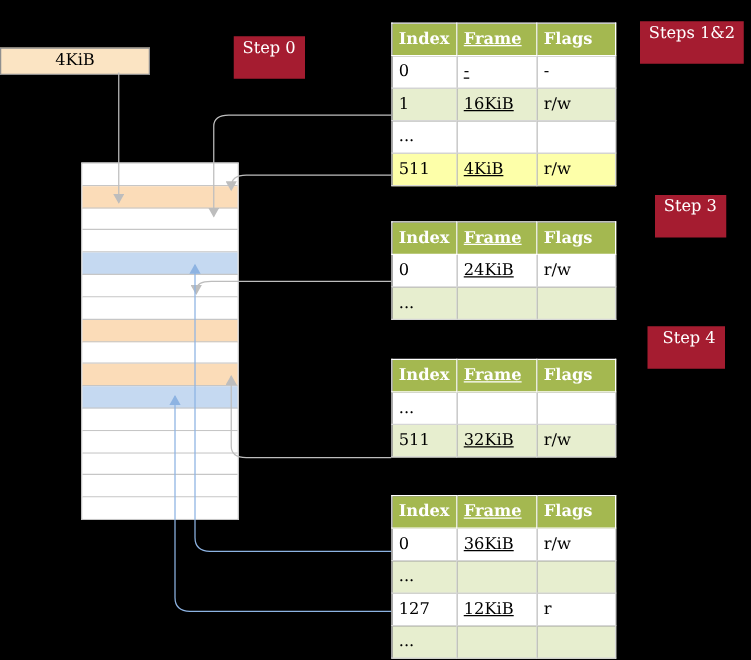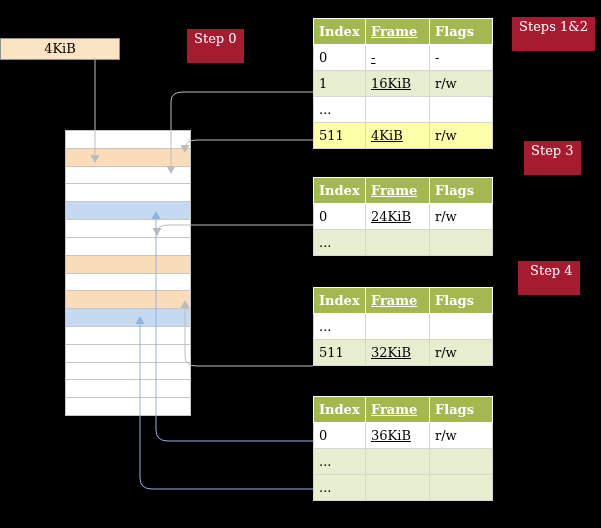--- a/index.html
+++ b/index.html
@@ -13,21 +13,21 @@
     background:#fbe4c3;border:1px solid #8f8f8f;
     font-size:13px;line-height:20px;text-align:center;
   }
   
   .badge{
     position:absolute;background:#a51c30;color:#fff;
     font-size:13px;line-height:20px;height:34px;padding:0 7px;white-space:nowrap;
   }
   .badge-step0{left:187px;top:29px;}
   .badge-steps12{left:512px;top:17px;}
-  .badge-step3{left:524px;top:141px;}
+  .badge-step3{left:524px;top:156px;}
   .badge-step4{left:518px;top:261px;padding-left:12px;}
   
   .stack{
     position:absolute;left:65px;top:130px;width:124px;height:284px;
     display:flex;flex-direction:column;background:#fff;
     border:1px solid #c6c6c6;z-index:1;
   }
   .mem-row{flex:1;border-bottom:1px solid #c6c6c6;}
   .mem-row:last-child{border-bottom:none;}
   .mem-row.plain{background:#ffffff;}
@@ -191,20 +191,25 @@
         <tr class="plain">
           <td>0</td>
           <td>36KiB</td>
           <td>r/w</td>
         </tr>
         <tr class="tint">
           <td>...</td>
           <td></td>
           <td></td>
         </tr>
+        <tr class="plain">
+          <td>127</td>
+          <td>12KiB</td>
+          <td>r</td>
+        </tr>
         <tr class="tint">
           <td>...</td>
           <td></td>
           <td></td>
         </tr>
       </tbody>
     </table>
 
 </div>
 

